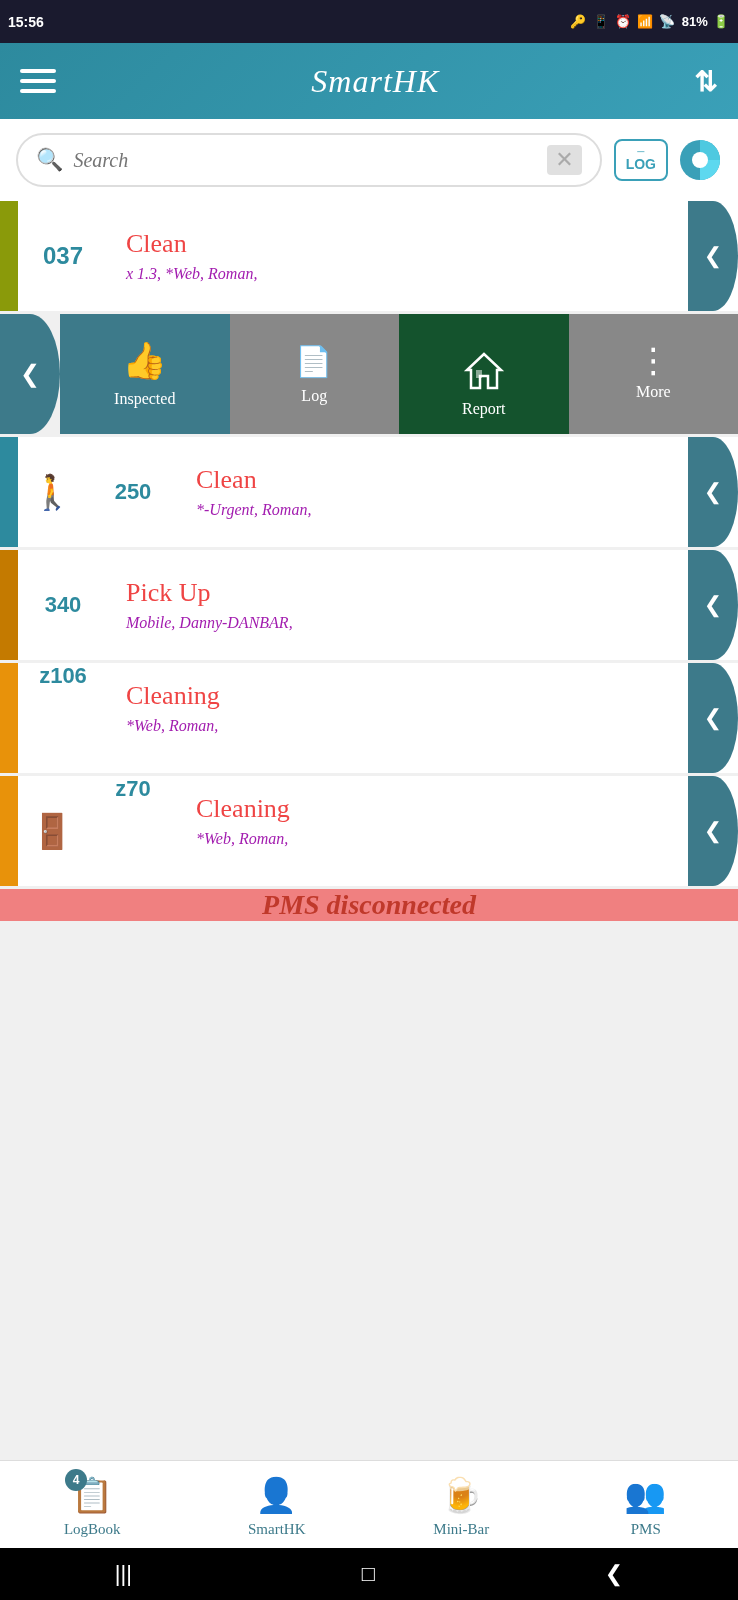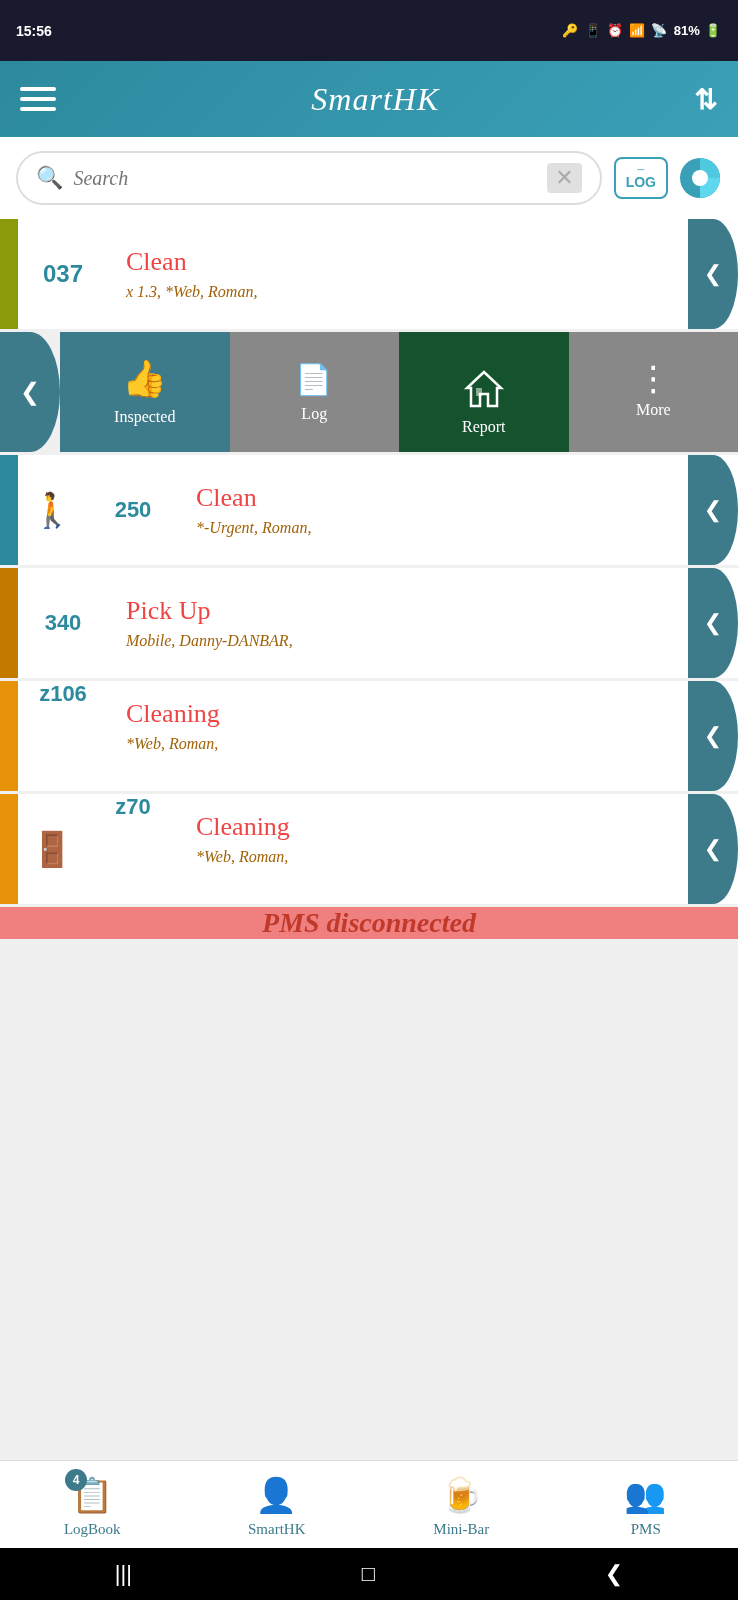--- a/index.html
+++ b/index.html
@@ -12,22 +12,22 @@
       overflow-x: hidden;
     }
 
     
     .status-bar {
       background: #1a1a2e;
       color: white;
       display: flex;
       justify-content: space-between;
       align-items: center;
-      padding: 8px 16px;
-      height: 61px;
+      padding: 8px 8px;
+      height: 43px;
       font-size: 14px;
       font-weight: 600;
     }
     .status-bar-right {
       display: flex;
       align-items: center;
       gap: 6px;
       font-size: 13px;
     }
 
@@ -165,21 +165,21 @@
       padding: 18px 16px;
     }
     .room-card-status {
       font-size: 26px;
       font-family: 'Georgia', serif;
       color: #ef4444;
       margin-bottom: 6px;
     }
     .room-card-sub {
       font-size: 16px;
-      color: #a16207;
+      color: #a21caf;
       font-family: 'Georgia', serif;
       font-style: italic;
     }
     .room-card-arrow {
       background: #3d7a8a;
       width: 50px;
       display: flex;
       align-items: center;
       justify-content: center;
       border-radius: 0 50% 50% 0;

